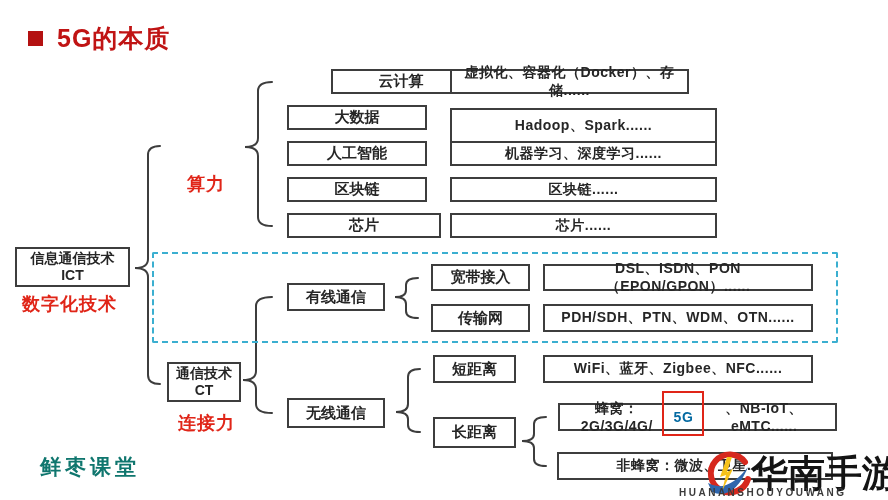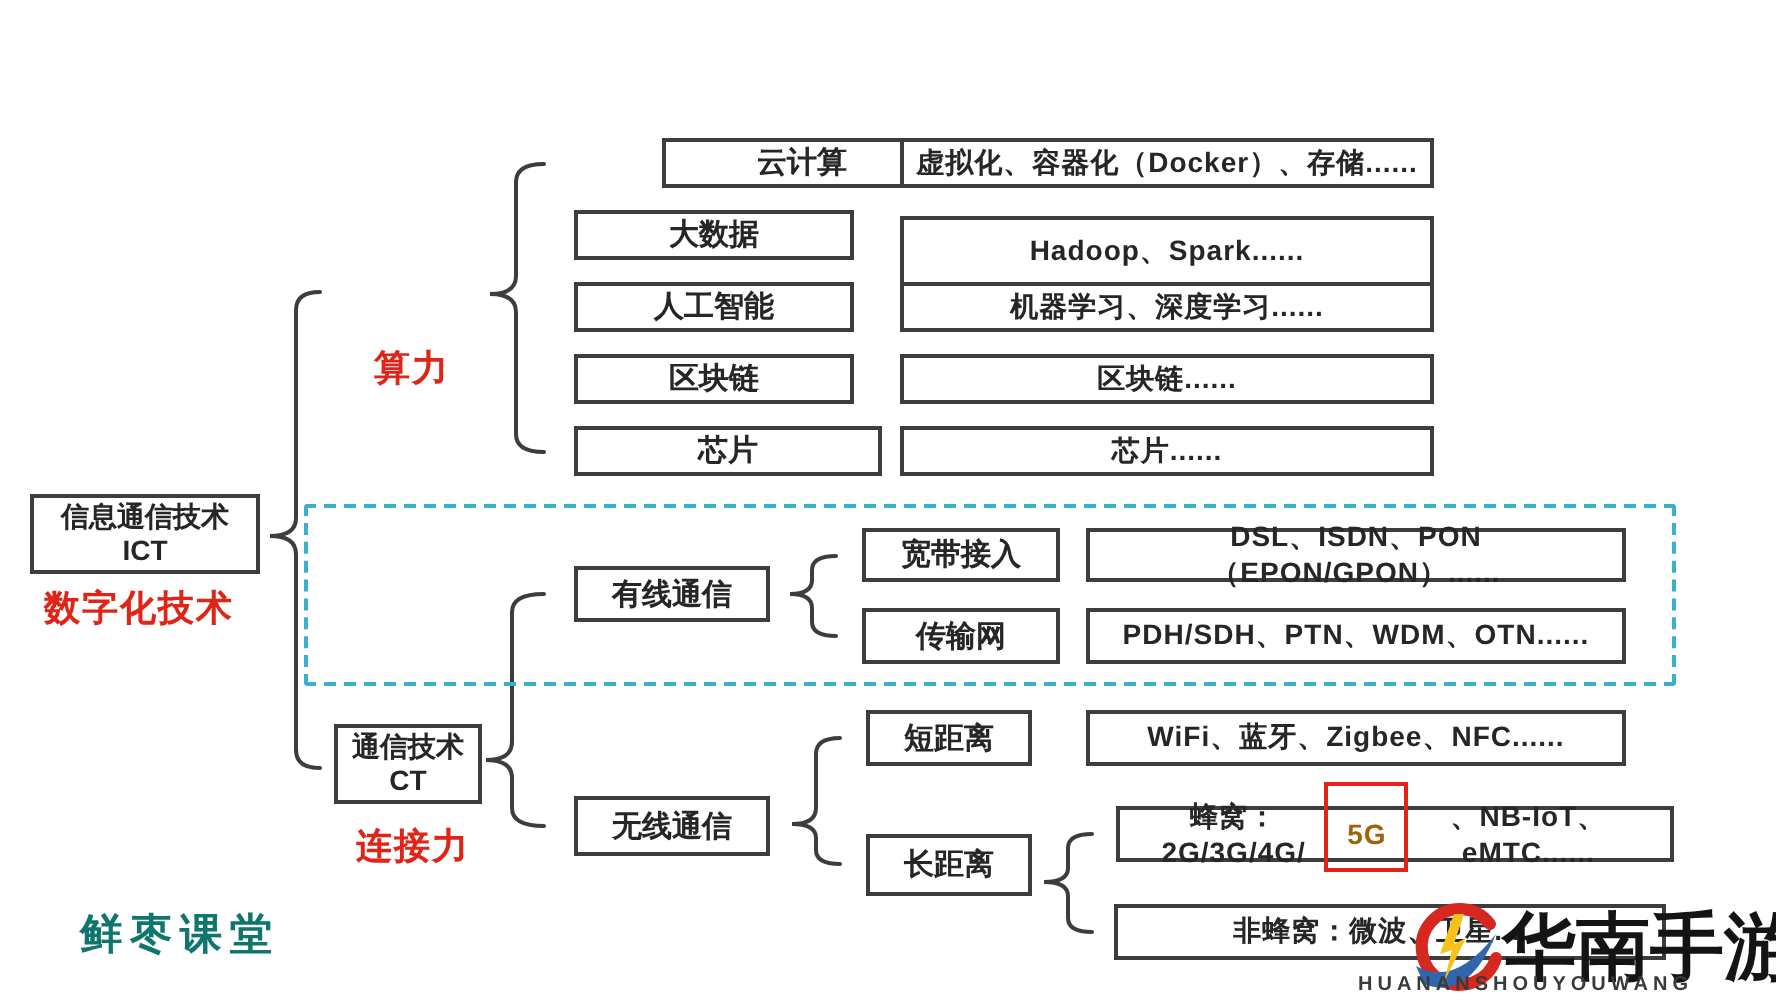--- a/index.html
+++ b/index.html
@@ -23,41 +23,45 @@
   #title-bullet{width:15px;height:15px;background:#b41111;margin-right:14px;}
   #title-text{font-size:25px;font-weight:bold;color:#c01414;letter-spacing:1px;}
   #dashed-zone{
     position:absolute;left:152px;top:252px;width:686px;height:91px;
     border:2px dashed #3bafd0;box-sizing:border-box;border-radius:2px;
   }
   #highlight-5g{
     position:absolute;left:662px;top:391px;width:42px;height:45px;
     border:2.5px solid #e02518;box-sizing:border-box;background:transparent;
   }
-  .hl-red{color:#a16207;}
+  .hl-red{color:#0369a1;}
   #wm-left{
     position:absolute;left:40px;top:453px;font-size:21px;font-weight:bold;
     color:#0f766e;letter-spacing:4px;
   }
   #wm-right-cn{
     position:absolute;left:751px;top:449px;font-size:37px;font-weight:900;
     color:#141414;letter-spacing:0px;white-space:nowrap;
     font-family:"Liberation Sans","DejaVu Sans",sans-serif;
   }
   #wm-right-en{
     position:absolute;left:679px;top:487px;font-size:10px;color:#3a3a3a;
     letter-spacing:2.5px;font-weight:bold;white-space:nowrap;
   }
   svg{position:absolute;left:0;top:0;}
 </style>
 </head>
 <body>
 
 <div id="canvas">
 
+  <div id="title-row">
+    <div id="title-bullet"></div>
+    <div id="title-text">5G的本质</div>
+  </div>
 
   <svg width="888" height="500" viewBox="0 0 888 500">
     <g fill="none" stroke="#3d3d3d" stroke-width="2" stroke-linecap="round">
       <path d="M160,146 Q148,146 148,155 L148,259 Q148,268 135,268 Q148,268 148,277 L148,375 Q148,384 160,384"></path>
       <path d="M272,82 Q258,82 258,91 L258,138 Q258,147 245,147 Q258,147 258,156 L258,217 Q258,226 272,226"></path>
       <path d="M272,297 Q256,297 256,306 L256,371 Q256,380 243,380 Q256,380 256,389 L256,404 Q256,413 272,413"></path>
       <path d="M418,278 Q406,278 406,285 L406,290 Q406,297 395,297 Q406,297 406,304 L406,311 Q406,318 418,318"></path>
       <path d="M420,369 Q408,369 408,377 L408,404 Q408,412 396,412 Q408,412 408,419 L408,425 Q408,432 420,432"></path>
       <path d="M546,417 Q534,417 534,424 L534,434 Q534,441 522,441 Q534,441 534,448 L534,459 Q534,466 546,466"></path>
     </g>
@@ -72,21 +76,21 @@
   <div class="red-note" style="left:22px;top:292px;">数字化技术</div>
 
   <div class="red-note" style="left:187px;top:172px;">算力</div>
 
   <div class="box cat" style="left:287px;top:69px;width:140px;height:25px;margin-left:44px;">云计算</div>
   <div class="box cat" style="left:287px;top:105px;width:140px;height:25px;">大数据</div>
   <div class="box cat" style="left:287px;top:141px;width:140px;height:25px;">人工智能</div>
   <div class="box cat" style="left:287px;top:177px;width:140px;height:25px;">区块链</div>
   <div class="box cat" style="left:287px;top:213px;width:154px;height:25px;">芯片</div>
 
-  <div class="box detail" style="left:450px;top:69px;width:267px;height:25px;">虚拟化、容器化（Docker）、存储......</div>
+  <div class="box detail" style="left:450px;top:69px;width:239px;height:25px;">虚拟化、容器化（Docker）、存储......</div>
   <div class="box detail" style="left:450px;top:108px;width:267px;height:36px;">Hadoop、Spark......</div>
   <div class="box detail" style="left:450px;top:141px;width:267px;height:25px;">机器学习、深度学习......</div>
   <div class="box detail" style="left:450px;top:177px;width:267px;height:25px;">区块链......</div>
   <div class="box detail" style="left:450px;top:213px;width:267px;height:25px;">芯片......</div>
 
   <div id="dashed-zone"></div>
 
   <div class="box" style="left:167px;top:362px;width:74px;height:40px;">
     <div class="two-line">
       <div>通信技术</div>

